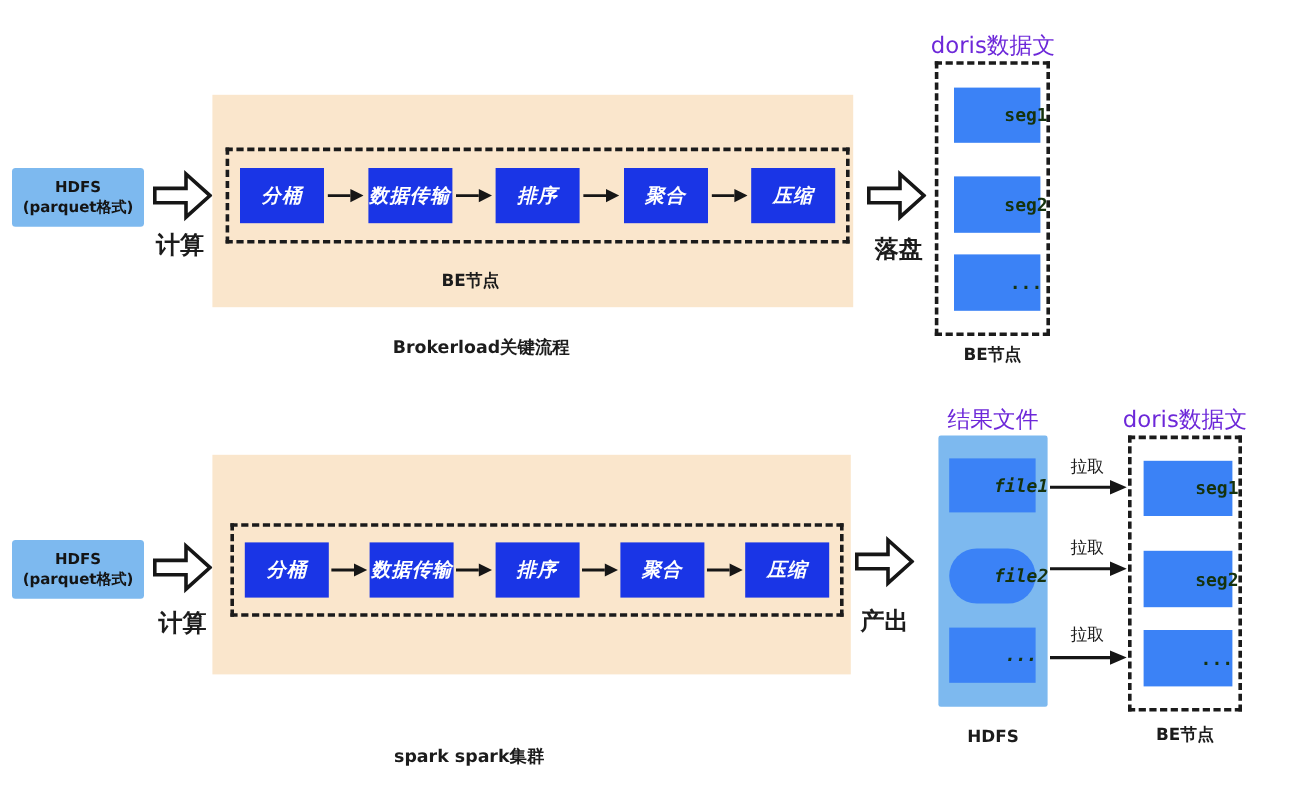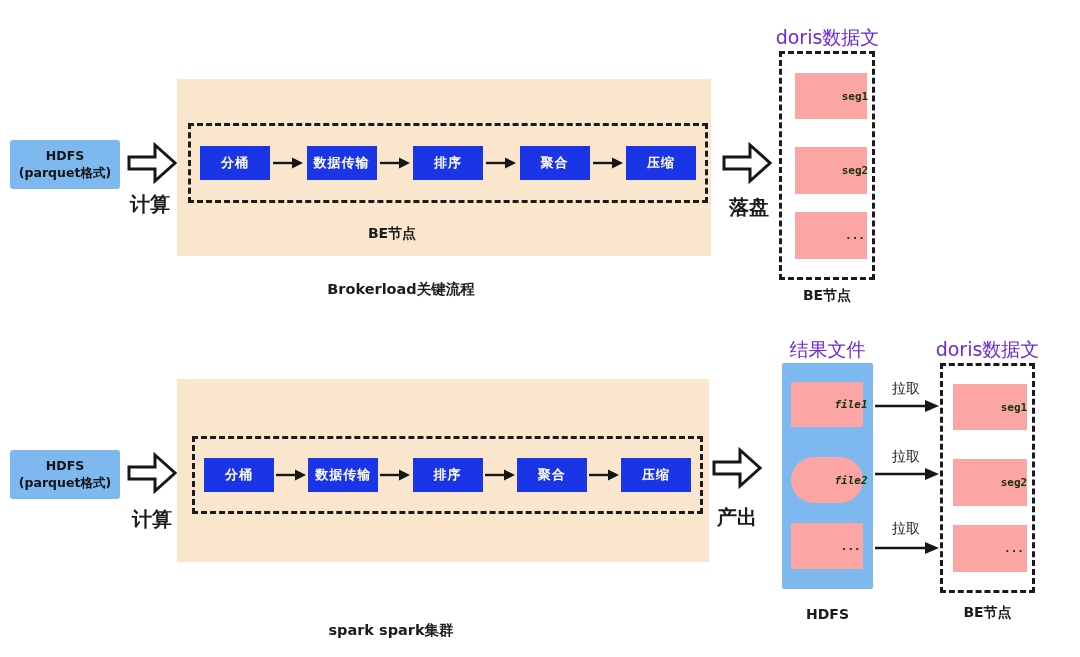--- a/index.html
+++ b/index.html
@@ -19,42 +19,43 @@
   
   .cluster{ background:#fae6cc; }
 
   
   .dashed-track{
     position:absolute; border:3px dashed #1b1b1b;
     display:flex; align-items:center; justify-content:space-between;
     padding:0 9px;
   }
   .step-box{
-    width:70px; height:34px; background:#1a35e6;
+    width:70px; height:46px; background:#1a35e6;
     display:flex; align-items:center; justify-content:center;
-    color:#ffffff; font-size:13px; font-weight:bold; letter-spacing:1px;
+    color:#ffffff; font-size:16px; font-weight:bold; letter-spacing:1px;
     flex:0 0 auto;
+    font-style:italic;
   }
   .step-arrow{ flex:0 0 auto; display:block; }
 
   .cluster-label{ position:absolute; text-align:center; font-size:14px; font-weight:bold; color:#1c1c1c; }
 
   .flow-caption{ text-align:center; font-size:14.5px; font-weight:bold; color:#1c1c1c; }
 
   
   .block-arrow{ display:block; }
   .arrow-label{ text-align:center; font-size:20px; font-weight:bold; color:#1c1c1c; }
 
   
   .dashed-stack{ border:3px dashed #1b1b1b; background:#ffffff; }
   .solid-stack{ background:#7db9ef; border-radius:2px;font-style:italic; }
   .green-box{
-    position:absolute; background:#fca5a5;
+    position:absolute; background:#3b82f6;
     display:flex; align-items:center; justify-content:center;
-    font-size:11px; font-weight:bold; color:#15320d;
+    font-size:15px; font-weight:bold; color:#15320d;
     font-family:"DejaVu Sans Mono","Liberation Mono",monospace;
     padding-left:48px;
   }
   .stack-title{ text-align:center; font-size:19px; font-weight:normal; color:#6d28d9; }
   .stack-caption{ text-align:center; font-size:14px; font-weight:bold; color:#1c1c1c; }
 
   .pull-label{ text-align:center; font-size:14px; font-weight:normal; color:#1c1c1c; }
 </style>
 </head>
 <body>

